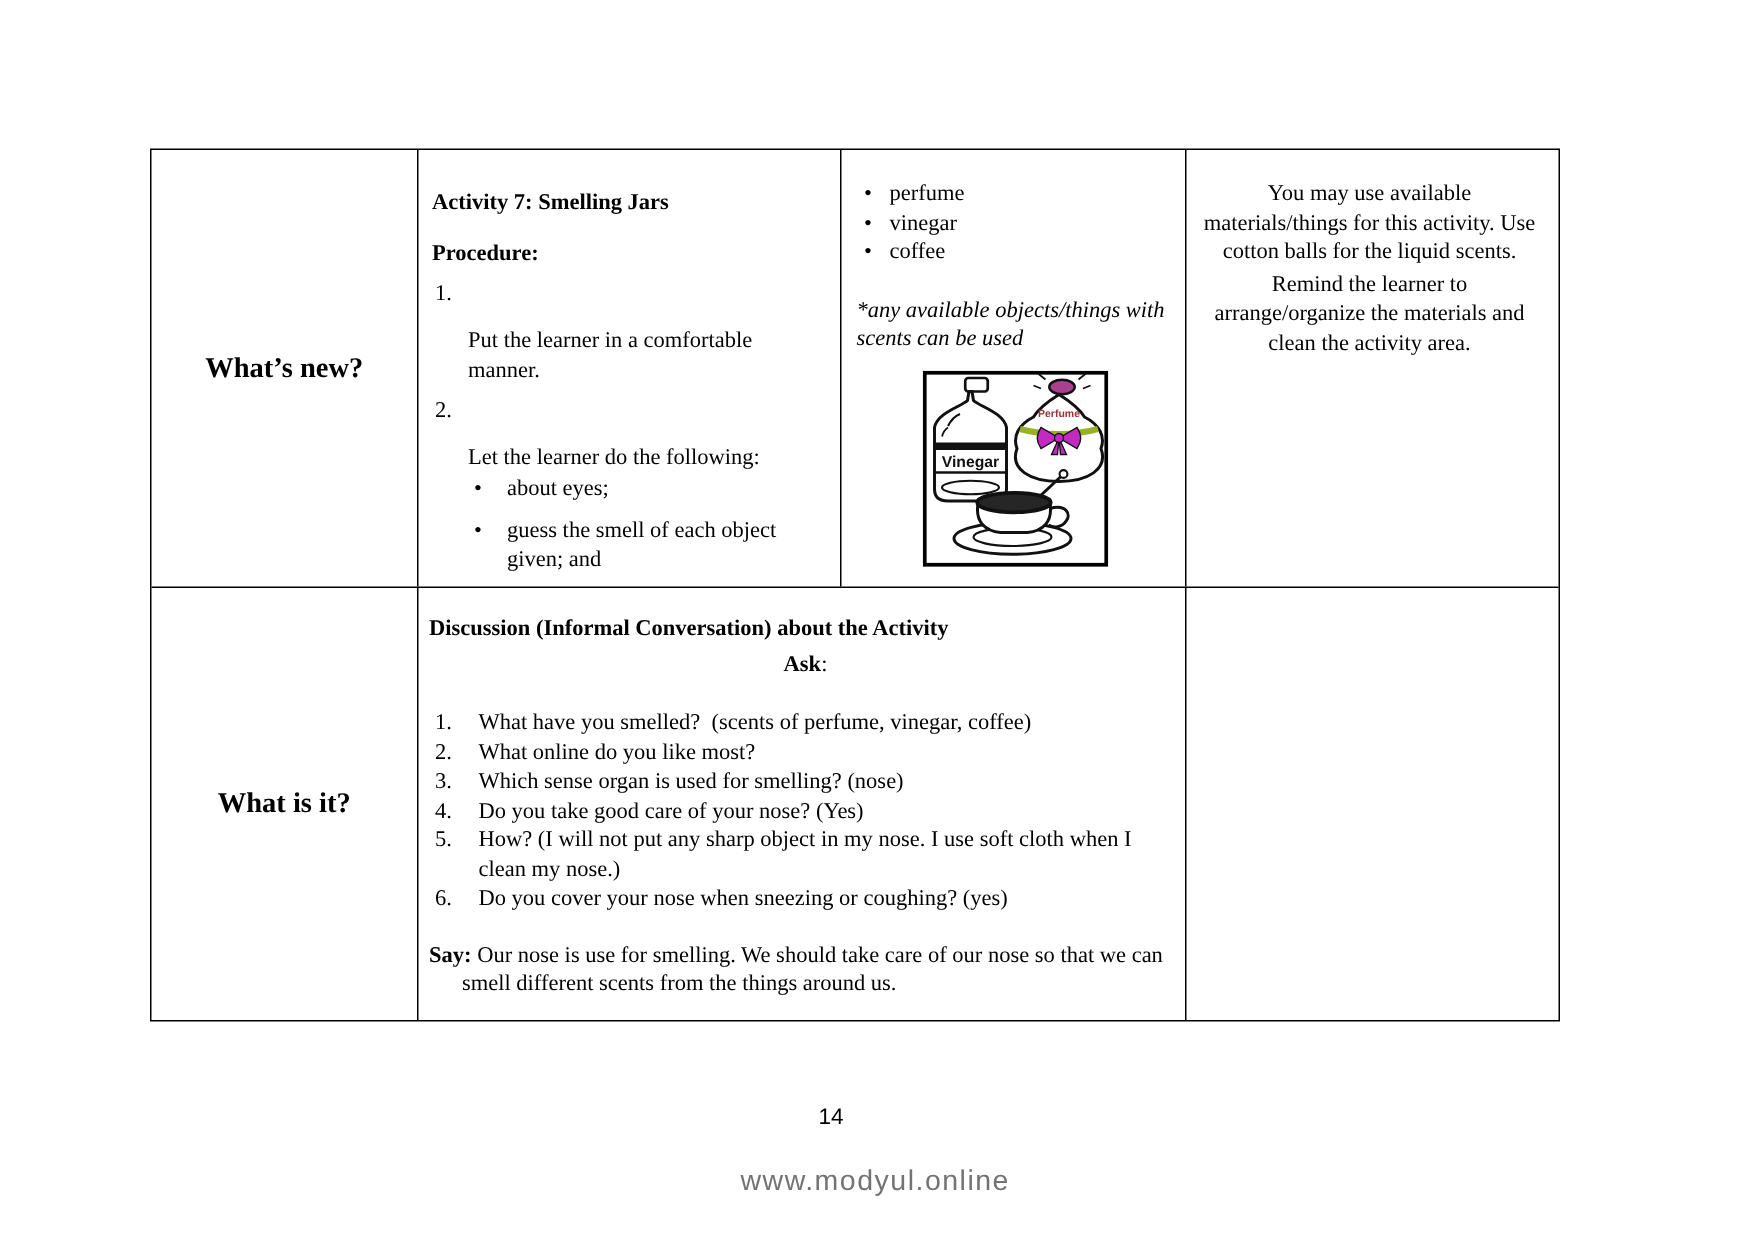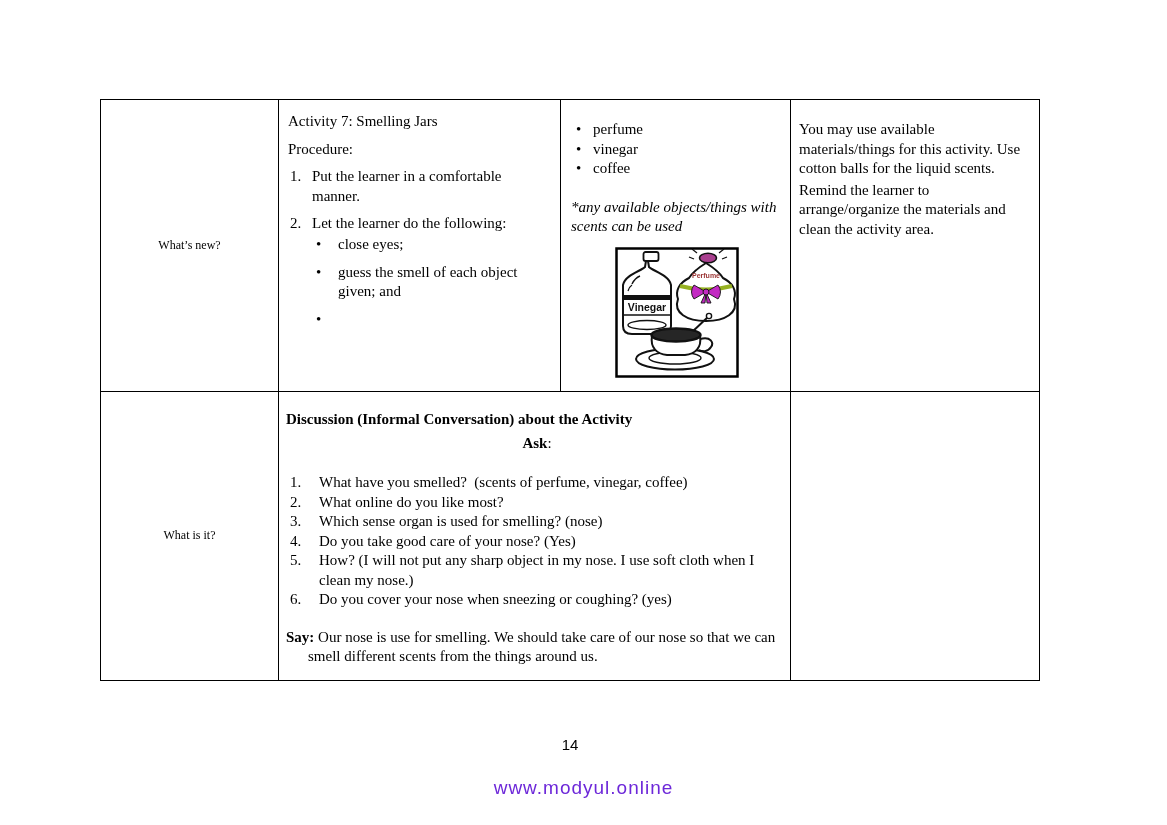--- a/index.html
+++ b/index.html
@@ -6,56 +6,56 @@
   .page{position:relative;width:1167px;height:825px;background:#ffffff;overflow:hidden;
         font-family:"Liberation Serif","DejaVu Serif",serif;color:#000;font-size:15px;line-height:19.5px;}
   .doc-table{position:absolute;left:100px;top:99px;width:940px;height:582px;
              border:1.5px solid #000;box-sizing:border-box;display:flex;flex-direction:column;background:#fff;}
   .trow{display:flex;box-sizing:border-box;}
   .trow1{height:292px;border-bottom:1.5px solid #000;}
   .trow2{flex:1;}
   .cell{box-sizing:border-box;border-right:1.5px solid #000;overflow:hidden;}
   .cell.last{border-right:none;flex:1;}
   .c-head{width:178px;display:flex;align-items:center;justify-content:center;}
-  .head-label{font-weight:normal;font-size:12px;}
+  .head-label{font-weight:bold;font-size:19px;}
   .c-activity{width:282px;padding:12px 10px 0 9px;}
   .c-materials{width:230px;padding:20px 8px 0 10px;}
   .c-tips{padding:20px 12px 0 8px;}
   .c-discussion{width:512px;padding:18px 2px 0 7px;}
 
-  .activity-title,.procedure-label{font-weight:normal;margin:0 0 8px 0;}
+  .activity-title,.procedure-label{font-weight:bold;margin:14px 0 8px 0;}
   .step{display:flex;margin:0 0 8px 0;}
   .step.tight{margin-bottom:1px;}
   .step-num{flex:none;width:22px;padding-left:2px;}
-  .step-text{flex:1;}
+  .step-text{flex:1;margin-top:31px;}
   .sub-item{display:flex;margin:0 0 8.5px 0;padding-left:28px;}
   .bullet-glyph{flex:none;width:22px;}
   .sub-text{flex:1;}
 
   .mat-item{display:flex;}
   .mat-item .bullet-glyph{padding-left:5px;width:22px;box-sizing:border-box;}
   .materials-note{margin:19px 0 0 0;font-style:italic;}
   .illustration{display:block;margin:10px auto 0 auto;}
 
-  .tips-para{margin:0;}
+  .tips-para{margin:0;text-align:center;}
   .tips-para + .tips-para{margin-top:2px;}
 
   .discussion-title{font-weight:bold;margin:0 0 4px 0;}
   .ask-line{margin:0 0 20px 0;text-align:center;}
   .bold{font-weight:bold;}
   .q-row{display:flex;margin:0;}
   .q-num{flex:none;width:29px;padding-left:4px;}
   .q-text{flex:1;white-space:pre-wrap;}
   .say-para{margin:18px 0 0 0;padding-left:22px;text-indent:-22px;}
 
-  .page-number{position:absolute;left:100px;top:735px;width:940px;text-align:center;
+  .page-number{position:absolute;left:84px;top:735px;width:940px;text-align:center;
                font-family:"Liberation Sans","DejaVu Sans",sans-serif;font-size:15px;}
   .watermark{position:absolute;left:0;top:778px;width:1167px;text-align:center;
              font-family:"Liberation Sans","DejaVu Sans",sans-serif;font-size:19px;
-             color:#6d28d9;letter-spacing:1px;}
+             color:#737373;letter-spacing:1px;}
   svg text{font-family:"Liberation Sans","DejaVu Sans",sans-serif;}
 </style>
 </head>
 <body>
 
 <div class="page">
 
   <div class="doc-table">
 
     <div class="trow trow1">
@@ -71,21 +71,21 @@
           <span class="step-num">1.</span>
           <span class="step-text">Put the learner in a comfortable manner.</span>
         </div>
         <div class="step tight">
           <span class="step-num">2.</span>
           <span class="step-text">Let the learner do the following:</span>
         </div>
 
         <div class="sub-item">
           <span class="bullet-glyph">•</span>
-          <span class="sub-text">close eyes;</span>
+          <span class="sub-text">about eyes;</span>
         </div>
         <div class="sub-item">
           <span class="bullet-glyph">•</span>
           <span class="sub-text">guess the smell of each object given; and</span>
         </div>
         <div class="sub-item">
           <span class="bullet-glyph">•</span>
         </div>
       </div>
 

